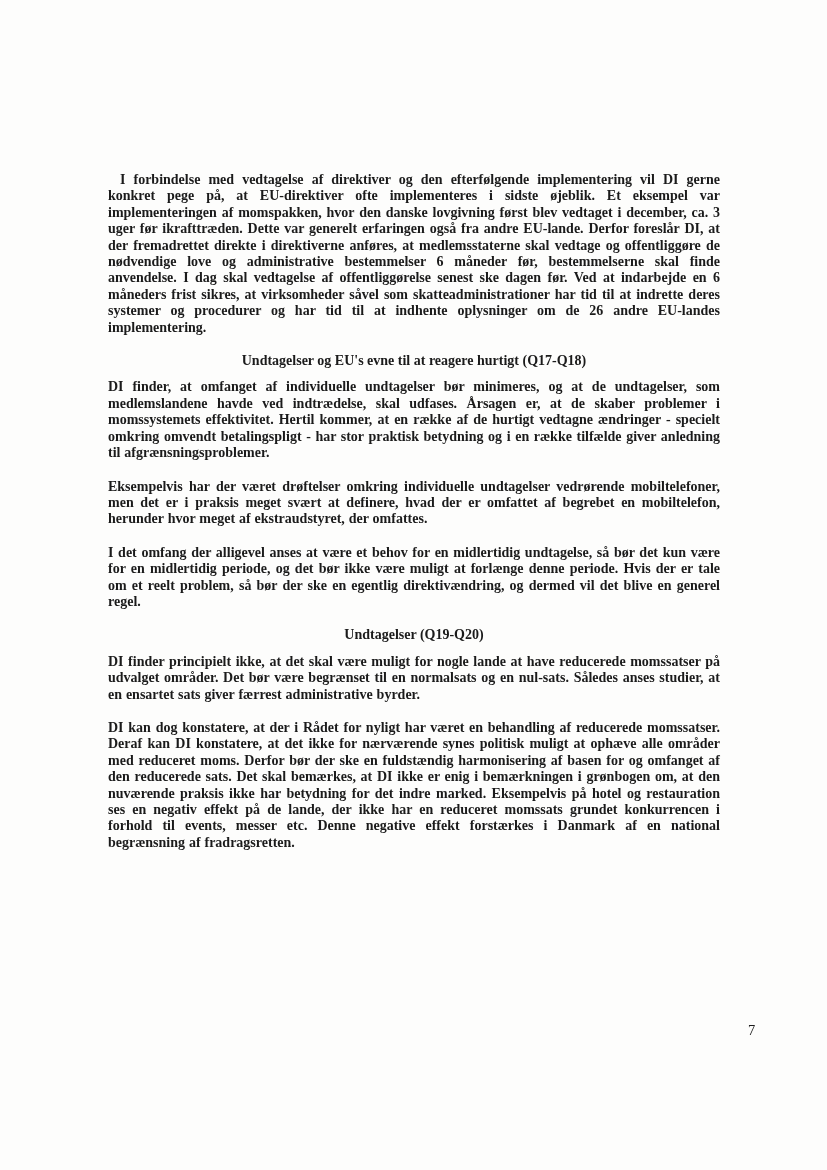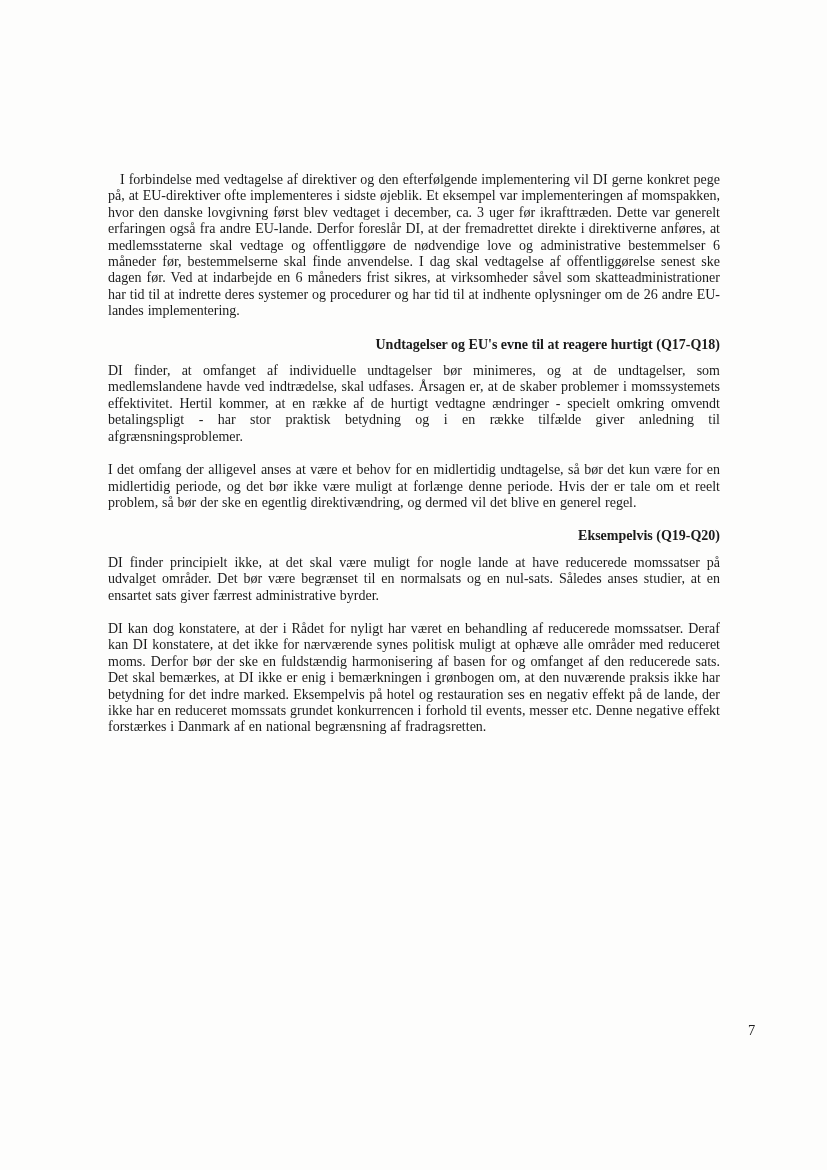--- a/index.html
+++ b/index.html
@@ -18,52 +18,54 @@
     left: 108px;
     top: 172px;
     width: 612px;
   }
   .para {
     font-size: 14px;
     line-height: 16.4px;
     text-align: justify;
     margin: 0 0 17px 0;
     word-spacing: 0.4px;
+    font-weight: bold;
   }
   .para.first-indent {
     text-indent: 12px;
   }
   .heading {
     font-size: 14px;
     line-height: 16.4px;
     font-weight: bold;
     margin: 6px 0 10px 0;
-    text-align: right;
+    text-align: center;
   }
   .page-number {
     position: absolute;
     left: 748px;
     top: 1022px;
     font-size: 14.5px;
     color: #1b1b1b;
   }
 </style>
 </head>
 <body>
 
 <div class="scan-page">
   <p class="para first-indent">I forbindelse med vedtagelse af direktiver og den efterfølgende implementering vil DI gerne konkret pege på, at EU-direktiver ofte implementeres i sidste øjeblik. Et eksempel var implementeringen af momspakken, hvor den danske lovgivning først blev vedtaget i december, ca. 3 uger før ikrafttræden. Dette var generelt erfaringen også fra andre EU-lande. Derfor foreslår DI, at der fremadrettet direkte i direktiverne anføres, at medlemsstaterne skal vedtage og offentliggøre de nødvendige love og administrative bestemmelser 6 måneder før, bestemmelserne skal finde anvendelse. I dag skal vedtagelse af offentliggørelse senest ske dagen før. Ved at indarbejde en 6 måneders frist sikres, at virksomheder såvel som skatteadministrationer har tid til at indrette deres systemer og procedurer og har tid til at indhente oplysninger om de 26 andre EU-landes implementering.</p>
 
   <h2 class="heading">Undtagelser og EU's evne til at reagere hurtigt (Q17-Q18)</h2>
 
   <p class="para">DI finder, at omfanget af individuelle undtagelser bør minimeres, og at de undtagelser, som medlemslandene havde ved indtrædelse, skal udfases. Årsagen er, at de skaber problemer i momssystemets effektivitet. Hertil kommer, at en række af de hurtigt vedtagne ændringer - specielt omkring omvendt betalingspligt - har stor praktisk betydning og i en række tilfælde giver anledning til afgrænsningsproblemer.</p>
 
+  <p class="para">Eksempelvis har der været drøftelser omkring individuelle undtagelser vedrørende mobiltelefoner, men det er i praksis meget svært at definere, hvad der er omfattet af begrebet en mobiltelefon, herunder hvor meget af ekstraudstyret, der omfattes.</p>
 
   <p class="para">I det omfang der alligevel anses at være et behov for en midlertidig undtagelse, så bør det kun være for en midlertidig periode, og det bør ikke være muligt at forlænge denne periode. Hvis der er tale om et reelt problem, så bør der ske en egentlig direktivændring, og dermed vil det blive en generel regel.</p>
 
-  <h2 class="heading">Eksempelvis (Q19-Q20)</h2>
+  <h2 class="heading">Undtagelser (Q19-Q20)</h2>
 
   <p class="para">DI finder principielt ikke, at det skal være muligt for nogle lande at have reducerede momssatser på udvalget områder. Det bør være begrænset til en normalsats og en nul-sats. Således anses studier, at en ensartet sats giver færrest administrative byrder.</p>
 
   <p class="para">DI kan dog konstatere, at der i Rådet for nyligt har været en behandling af reducerede momssatser. Deraf kan DI konstatere, at det ikke for nærværende synes politisk muligt at ophæve alle områder med reduceret moms. Derfor bør der ske en fuldstændig harmonisering af basen for og omfanget af den reducerede sats. Det skal bemærkes, at DI ikke er enig i bemærkningen i grønbogen om, at den nuværende praksis ikke har betydning for det indre marked. Eksempelvis på hotel og restauration ses en negativ effekt på de lande, der ikke har en reduceret momssats grundet konkurrencen i forhold til events, messer etc. Denne negative effekt forstærkes i Danmark af en national begrænsning af fradragsretten.</p>
 </div>
 
 <div class="page-number">7</div>
 
 </body></html>

